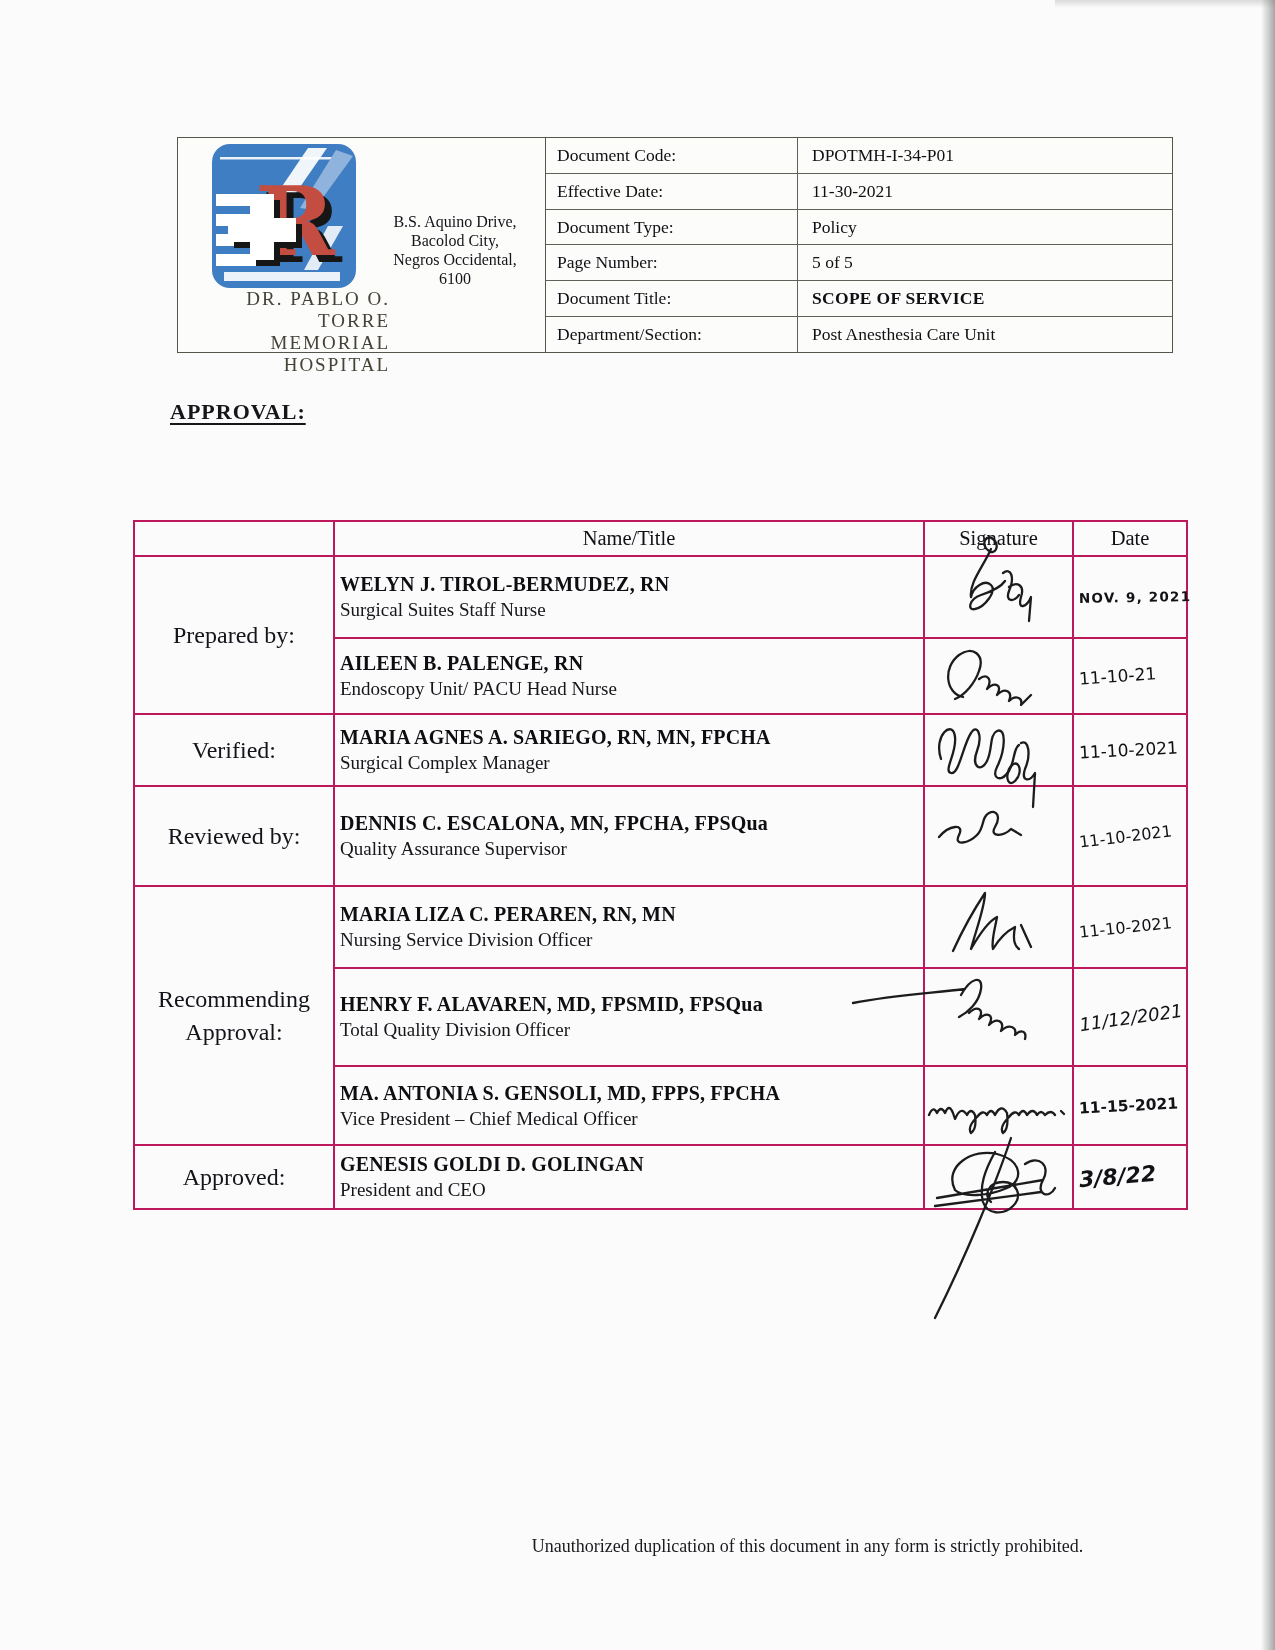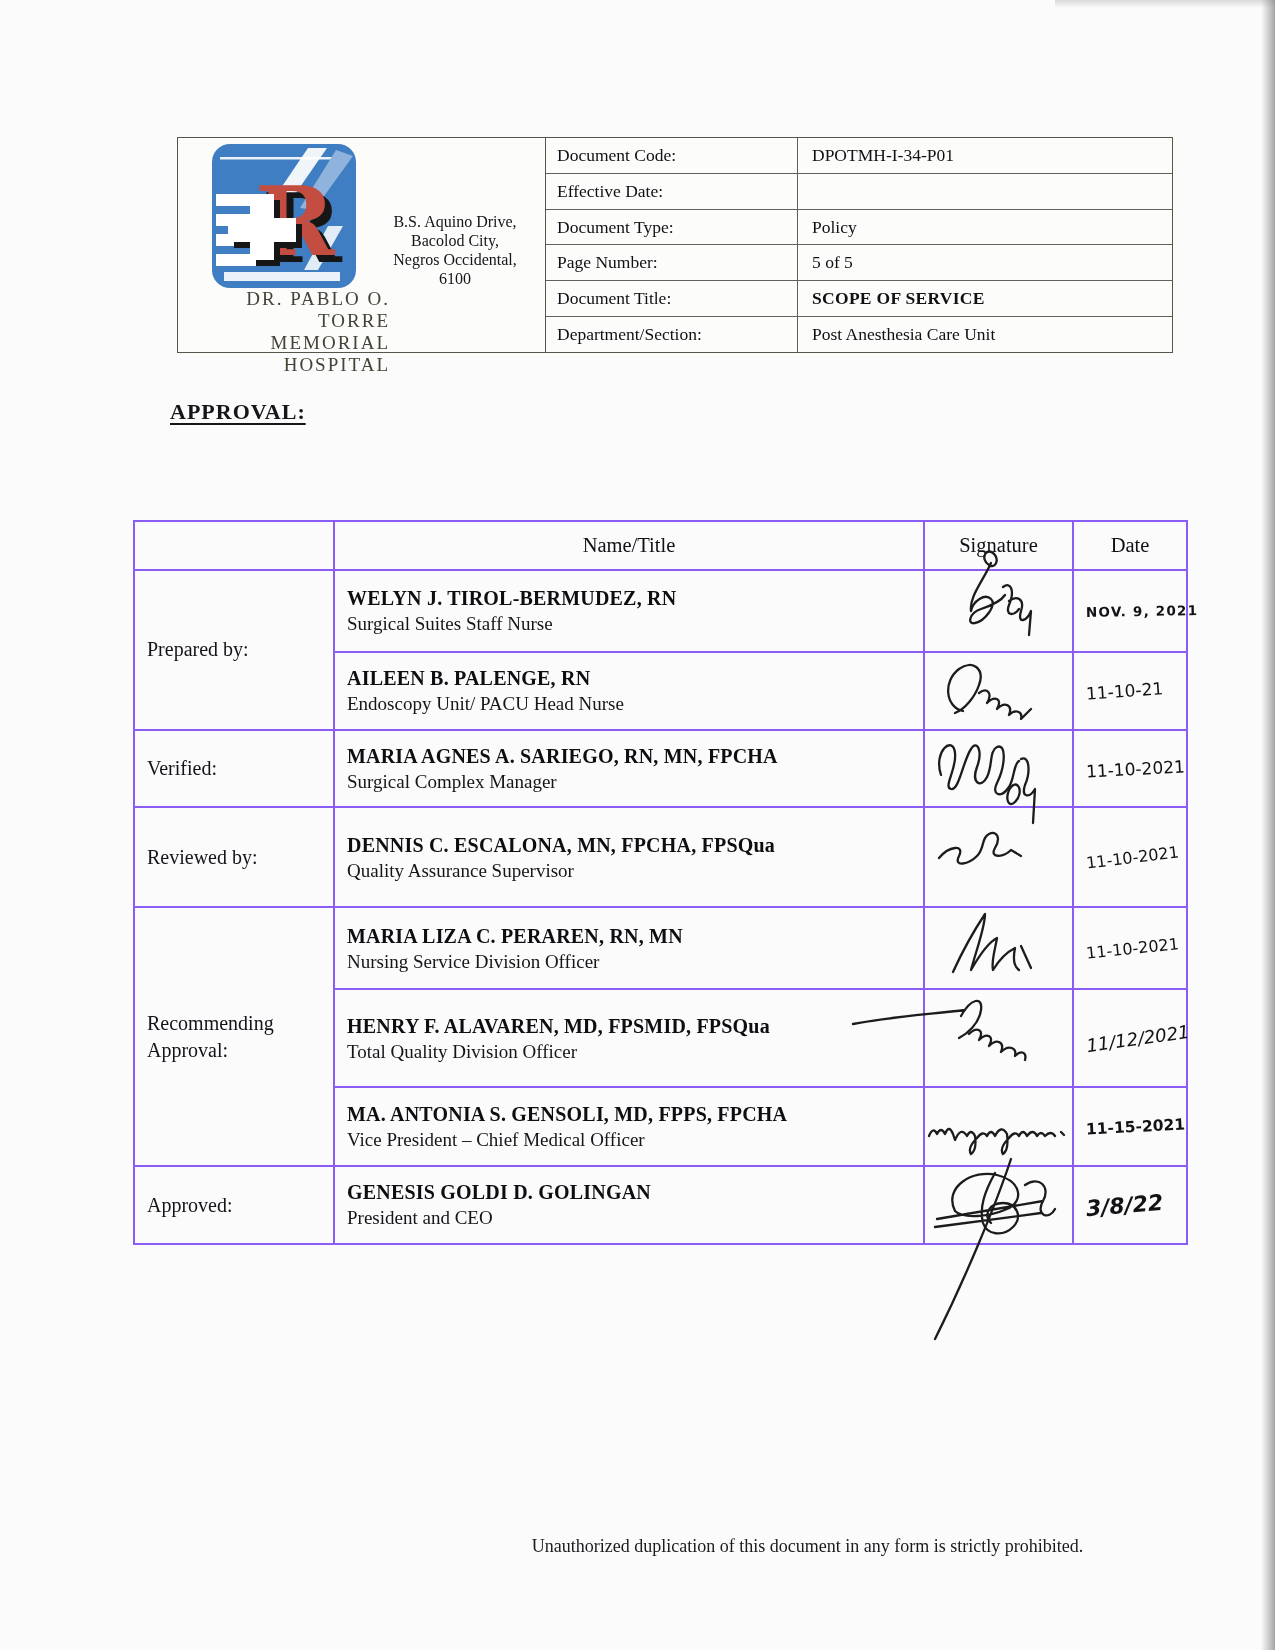--- a/index.html
+++ b/index.html
@@ -66,25 +66,25 @@
     color:#15151a;
   }
 
   
   table.approval{
     position:absolute;left:133px;top:520px;
     border-collapse:collapse;table-layout:fixed;width:1053px;
     background:transparent;
   }
   table.approval td{
-    border:2px solid #8b5cf6;box-sizing:border-box;
-    padding:12px;vertical-align:middle;
+    border:2px solid #be185d;box-sizing:border-box;
+    padding:5px;vertical-align:middle;
   }
   td.role-cell{
-    padding-left:14px;font-size:20px;color:#13131a;line-height:1.35;
+    padding-left:14px;font-size:24px;color:#13131a;line-height:1.35;text-align:center;
   }
   td.name-cell{padding-left:13px;}
   .person-name{font-size:20px;font-weight:bold;color:#0e0e12;line-height:1.35;letter-spacing:.2px;}
   .person-title{font-size:19px;color:#15151a;line-height:1.3;}
   td.head-cell{text-align:center;font-size:20.5px;color:#101016;}
   td.sig-cell{position:relative;overflow:visible;}
   .sig-svg{position:absolute;left:0;top:0;overflow:visible;}
   .sig-svg path{fill:none;stroke:#1c1c1e;stroke-width:2.3;stroke-linecap:round;stroke-linejoin:round;}
   td.date-cell{text-align:left;overflow:visible;text-decoration:underline;}
   .hand{
@@ -143,20 +143,21 @@
       <div class="l2">MEMORIAL HOSPITAL</div>
     </div>
   </div>
   <div class="fields">
     <div class="frow">
       <div class="flabel">Document Code:</div>
       <div class="fvalue">DPOTMH-I-34-P01</div>
     </div>
     <div class="frow">
       <div class="flabel">Effective Date:</div>
+      <div class="fvalue">11-30-2021</div>
     </div>
     <div class="frow">
       <div class="flabel">Document Type:</div>
       <div class="fvalue">Policy</div>
     </div>
     <div class="frow">
       <div class="flabel">Page Number:</div>
       <div class="fvalue">5 of 5</div>
     </div>
     <div class="frow">

